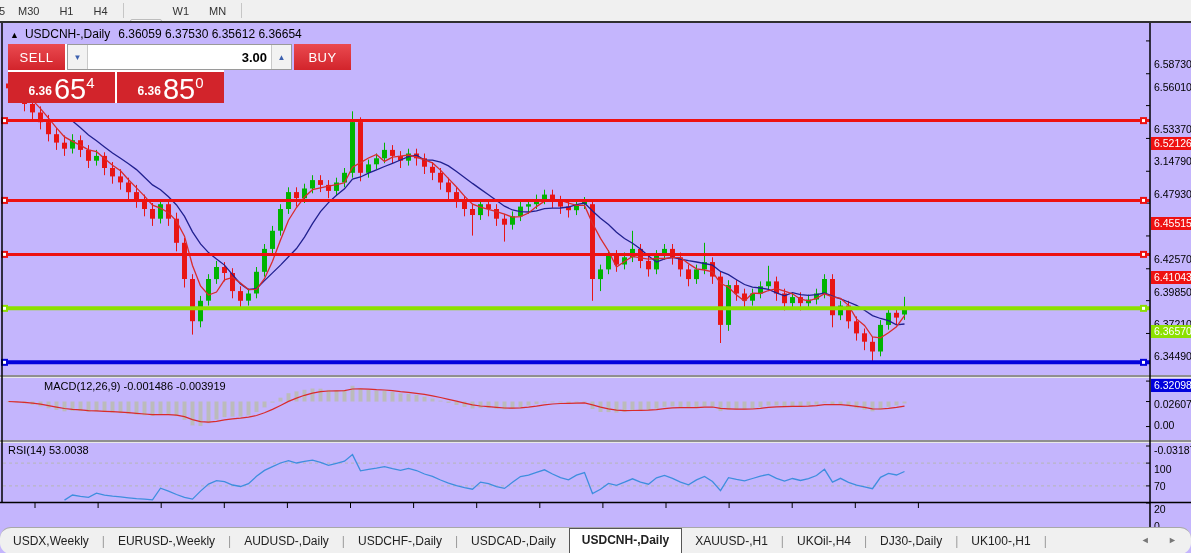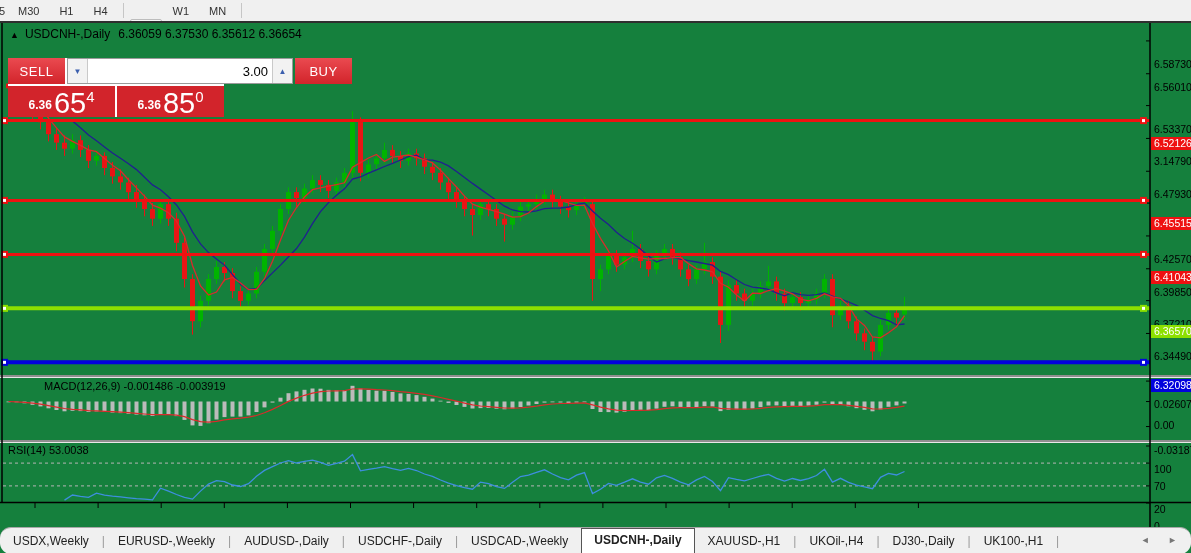--- a/index.html
+++ b/index.html
@@ -7,37 +7,37 @@
           font-family:"Liberation Sans",sans-serif;}
   
   .toolbar{position:absolute;left:0;top:0;width:1191px;height:21px;background:#f0f0f0;
            display:flex;align-items:center;gap:2px;}
   .tfbtn{font-size:11px;color:#333;padding:2px 8px;border:1px solid transparent;border-radius:2px;cursor:default;}
   .tfbtn.sel{background:#fafafa;border:1px solid #bdbdbd;margin-top:35px;}
   .tfpartial{font-size:11px;color:#333;width:8px;overflow:hidden;margin-left:-1px;}
   .tbsep{width:1px;height:15px;background:#c6c6c6;margin:0 4px;}
   .topline{position:absolute;left:0;top:21px;width:1191px;height:2px;background:#2f2f2f;}
   
-  .chartwrap{position:absolute;left:0;top:23px;width:1191px;height:530px;background:#15803d;}
+  .chartwrap{position:absolute;left:0;top:23px;width:1191px;height:530px;background:#c4b5fd;}
   svg.layer{position:absolute;left:0;top:0;}
   .chart-title{position:absolute;left:10px;top:4px;font-size:12px;color:#000;z-index:4;}
   .chart-title .arrow{font-size:9px;margin-right:6px;}
   .chart-title .ohlc{margin-left:8px;}
   
-  .tpanel{position:absolute;left:8px;top:35px;width:216px;z-index:6;background:#fff;}
+  .tpanel{position:absolute;left:8px;top:21px;width:216px;z-index:6;background:#fff;}
   .trow1{display:flex;height:26px;gap:2px;}
   .btn-sell,.btn-buy{flex:0 0 57px;background:linear-gradient(#ea4a50,#d2242b);color:#fff;
         font-size:13px;display:flex;align-items:center;justify-content:center;letter-spacing:.5px;}
   .volgrp{flex:1;display:flex;border:1px solid #9a9a9a;background:#fff;}
   .spin{width:19px;background:#f2f2f2;border:0;color:#3b5fae;font-size:8px;display:flex;
         align-items:center;justify-content:center;cursor:default;}
   .spin.dn{border-right:1px solid #c9c9c9;}
   .spin.up{border-left:1px solid #c9c9c9;}
   .volin{flex:1;border:0;outline:none;text-align:right;font-size:13px;padding:0 4px;color:#000;
-         font-family:"Liberation Sans",sans-serif;min-width:0;}
+         font-family:"Liberation Sans",sans-serif;min-width:0;font-weight:bold;}
   .trow2{display:flex;height:31px;gap:2px;margin-top:2px;}
   .pbox{flex:1;background:#d2242b;color:#fff;display:flex;align-items:flex-end;justify-content:center;
         padding-bottom:1px;}
   .pbox .psm{font-size:12px;font-weight:bold;margin:0 2px 4px 0;}
   .pbox .pbig{font-size:29px;line-height:26px;}
   .pbox .psup{font-size:15px;position:relative;top:-11px;}
   
   .axlbl{position:absolute;left:1154px;font-size:10.5px;color:#000;z-index:2;}
   .axhl{position:absolute;left:1151px;width:40px;height:13px;font-size:10.5px;color:#fff;
         z-index:3;padding-left:3px;line-height:13px;}
@@ -579,21 +579,21 @@
 
   <div class="tabbar" id="tabbar">
       <div class="tab">USDX,Weekly</div>
       <span class="tabsep">|</span>
       <div class="tab">EURUSD-,Weekly</div>
       <span class="tabsep">|</span>
       <div class="tab">AUDUSD-,Daily</div>
       <span class="tabsep">|</span>
       <div class="tab">USDCHF-,Daily</div>
       <span class="tabsep">|</span>
-      <div class="tab">USDCAD-,Weekly</div>
+      <div class="tab">USDCAD-,Daily</div>
       <div class="tab active">USDCNH-,Daily</div>
       <div class="tab">XAUUSD-,H1</div>
       <span class="tabsep">|</span>
       <div class="tab">UKOil-,H4</div>
       <span class="tabsep">|</span>
       <div class="tab">DJ30-,Daily</div>
       <span class="tabsep">|</span>
       <div class="tab">UK100-,H1</div>
       <span class="tabsep">|</span>
       <div class="tabnav">◄ ►</div>

